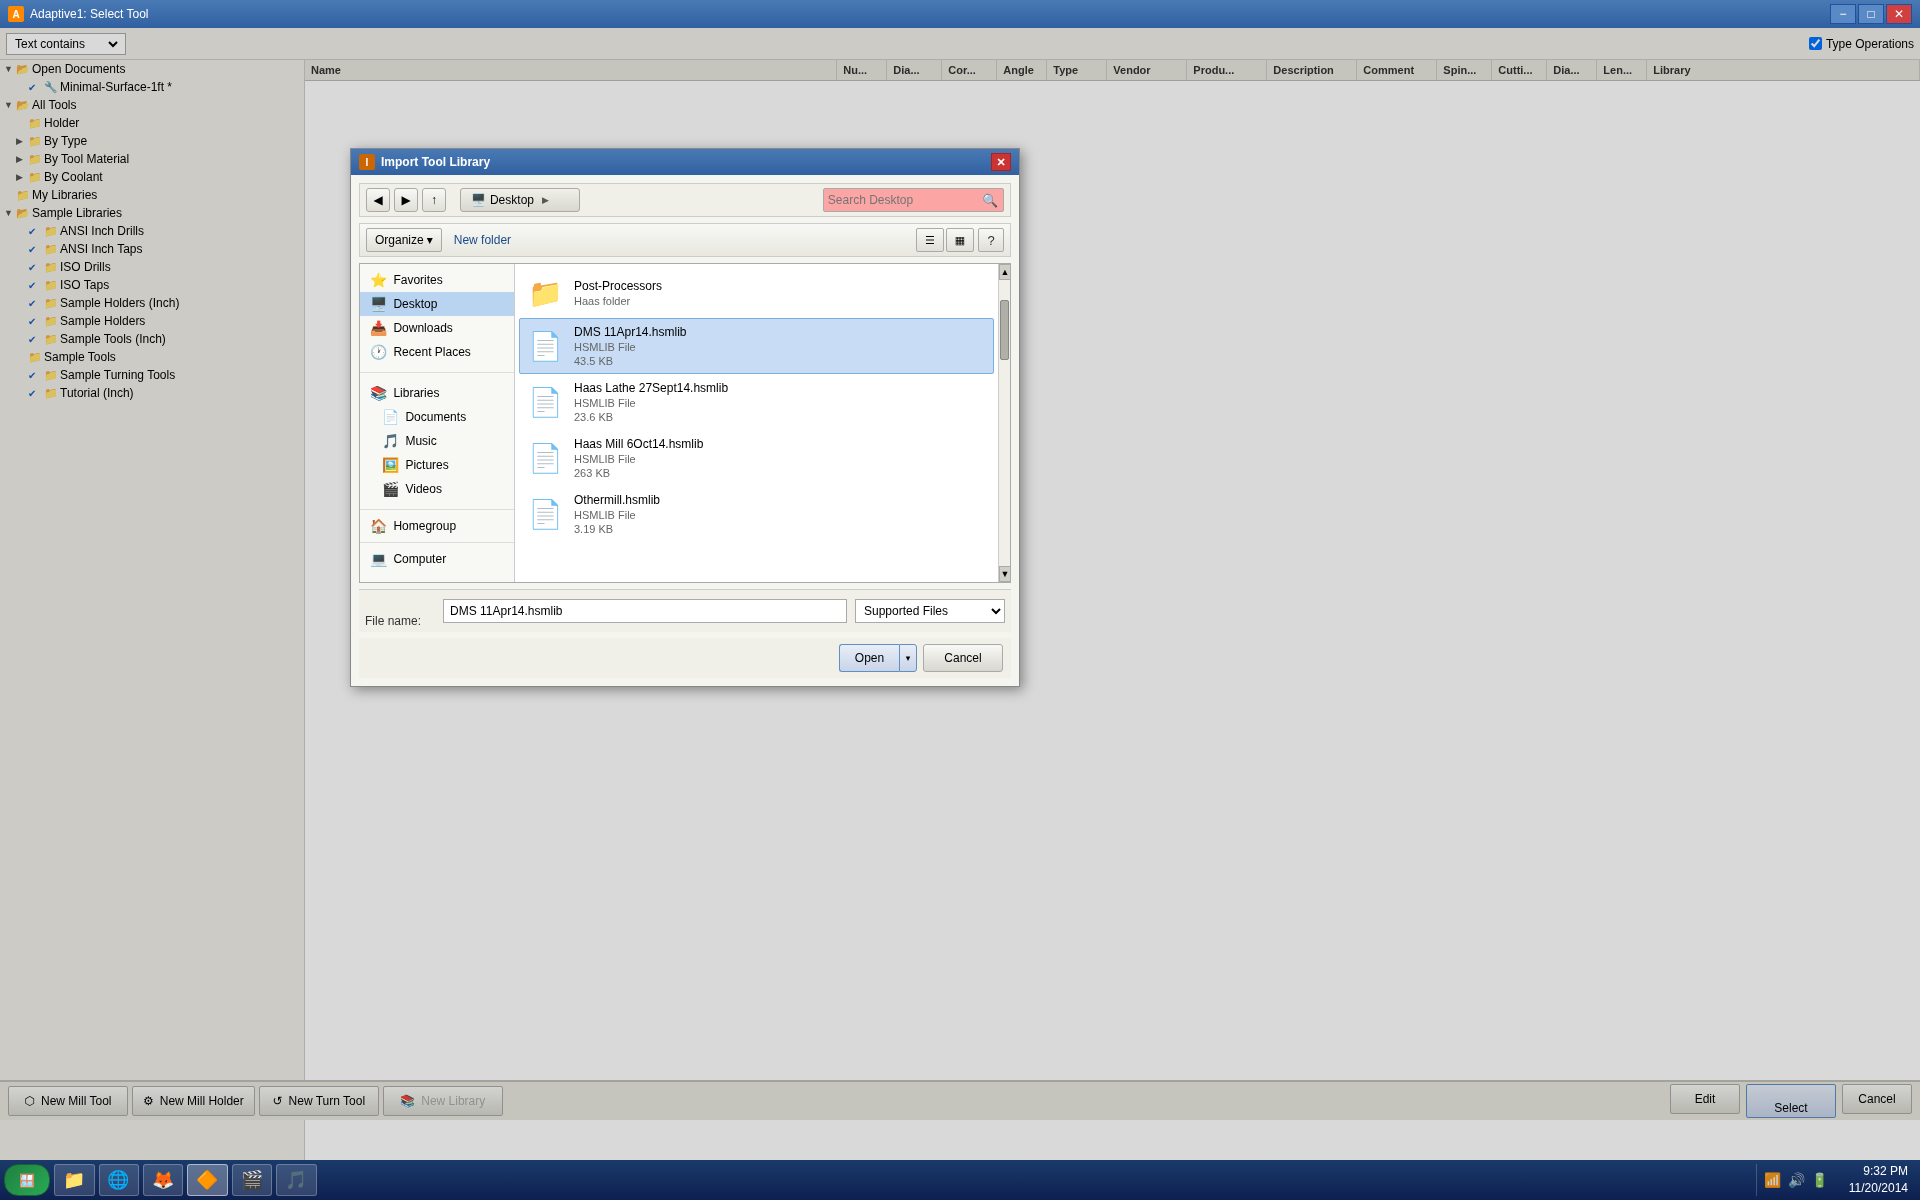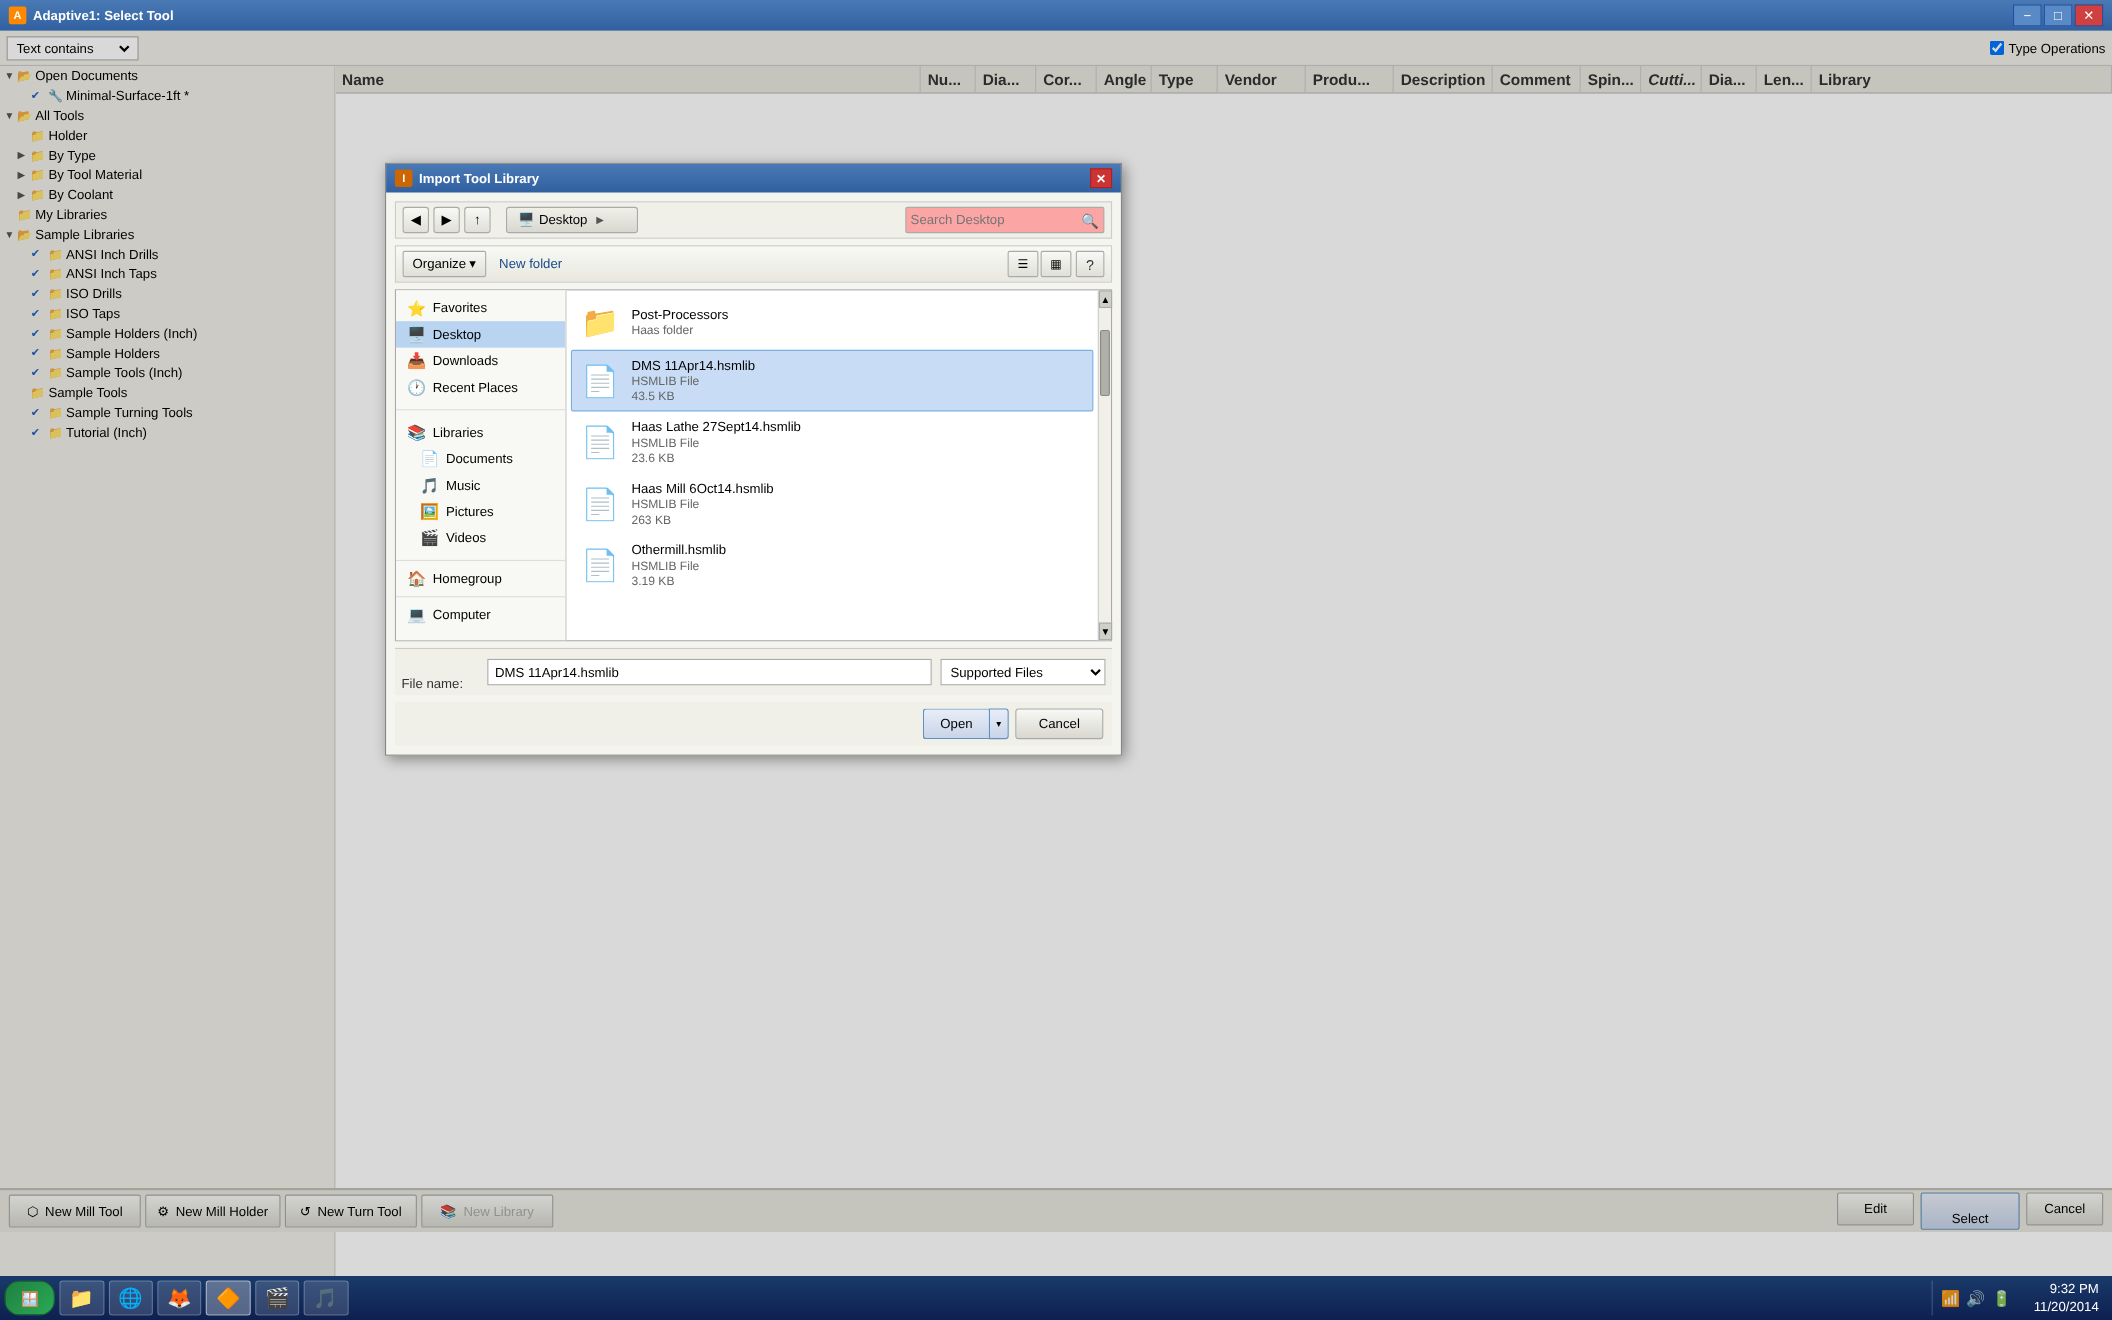--- a/index.html
+++ b/index.html
@@ -24,21 +24,21 @@
       gap: 6px;
       position: relative;
     }
     .title-bar-icon {
       width: 16px; height: 16px;
       background: #ff8800;
       border-radius: 2px;
       display: flex; align-items: center; justify-content: center;
       font-size: 10px; color: white; font-weight: bold;
     }
-    .title-bar-text { font-size: 12px; flex: 1; font-weight: bold; }
+    .title-bar-text { font-size: 12px; flex: 1; }
     .title-bar-buttons {
       display: flex; gap: 2px;
     }
     .tb-btn {
       width: 26px; height: 20px;
       background: #5a8ac5;
       border: 1px solid #2050a0;
       color: white; font-size: 12px;
       display: flex; align-items: center; justify-content: center;
       cursor: pointer;
@@ -115,21 +115,21 @@
     .grid-header {
       display: flex;
       background: #e8e8e0;
       border-bottom: 1px solid #bbb;
       position: sticky; top: 0;
       z-index: 5;
     }
     .col-header {
       padding: 4px 6px;
       border-right: 1px solid #ccc;
-      font-size: 14px;
+      font-size: 11px;
       font-weight: bold;
       color: #333;
       white-space: nowrap;
       cursor: pointer;
       user-select: none;
     }
 
     
     .dialog-overlay {
       position: absolute;
@@ -538,21 +538,21 @@
     .col-num { min-width: 50px; width: 50px; }
     .col-dia { min-width: 55px; width: 55px; }
     .col-cor { min-width: 55px; width: 55px; }
     .col-angle { min-width: 50px; width: 50px; }
     .col-type { min-width: 60px; width: 60px; }
     .col-vendor { min-width: 80px; width: 80px; }
     .col-produ { min-width: 80px; width: 80px; }
     .col-desc { min-width: 90px; width: 90px; }
     .col-comment { min-width: 80px; width: 80px; }
     .col-spin { min-width: 55px; width: 55px; }
-    .col-cutti { min-width: 55px; width: 55px; font-style: italic; }
+    .col-cutti { min-width: 55px; width: 55px; }
     .col-dia2 { min-width: 50px; width: 50px; }
     .col-len { min-width: 50px; width: 50px; }
     .col-library { min-width: 100px; flex: 1; }
 
     .main-content-wrapper {
       display: flex;
       flex-direction: column;
       height: calc(1200px - 28px - 40px);
       position: relative;
     }

